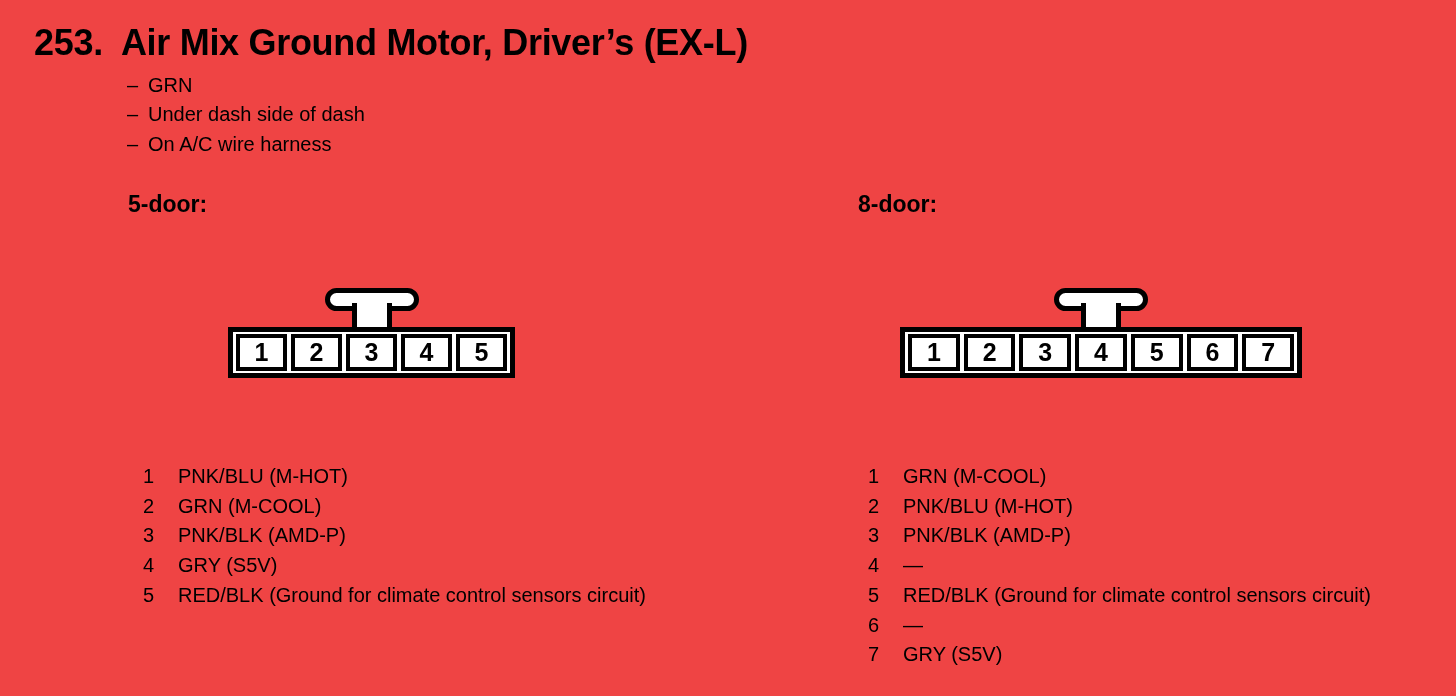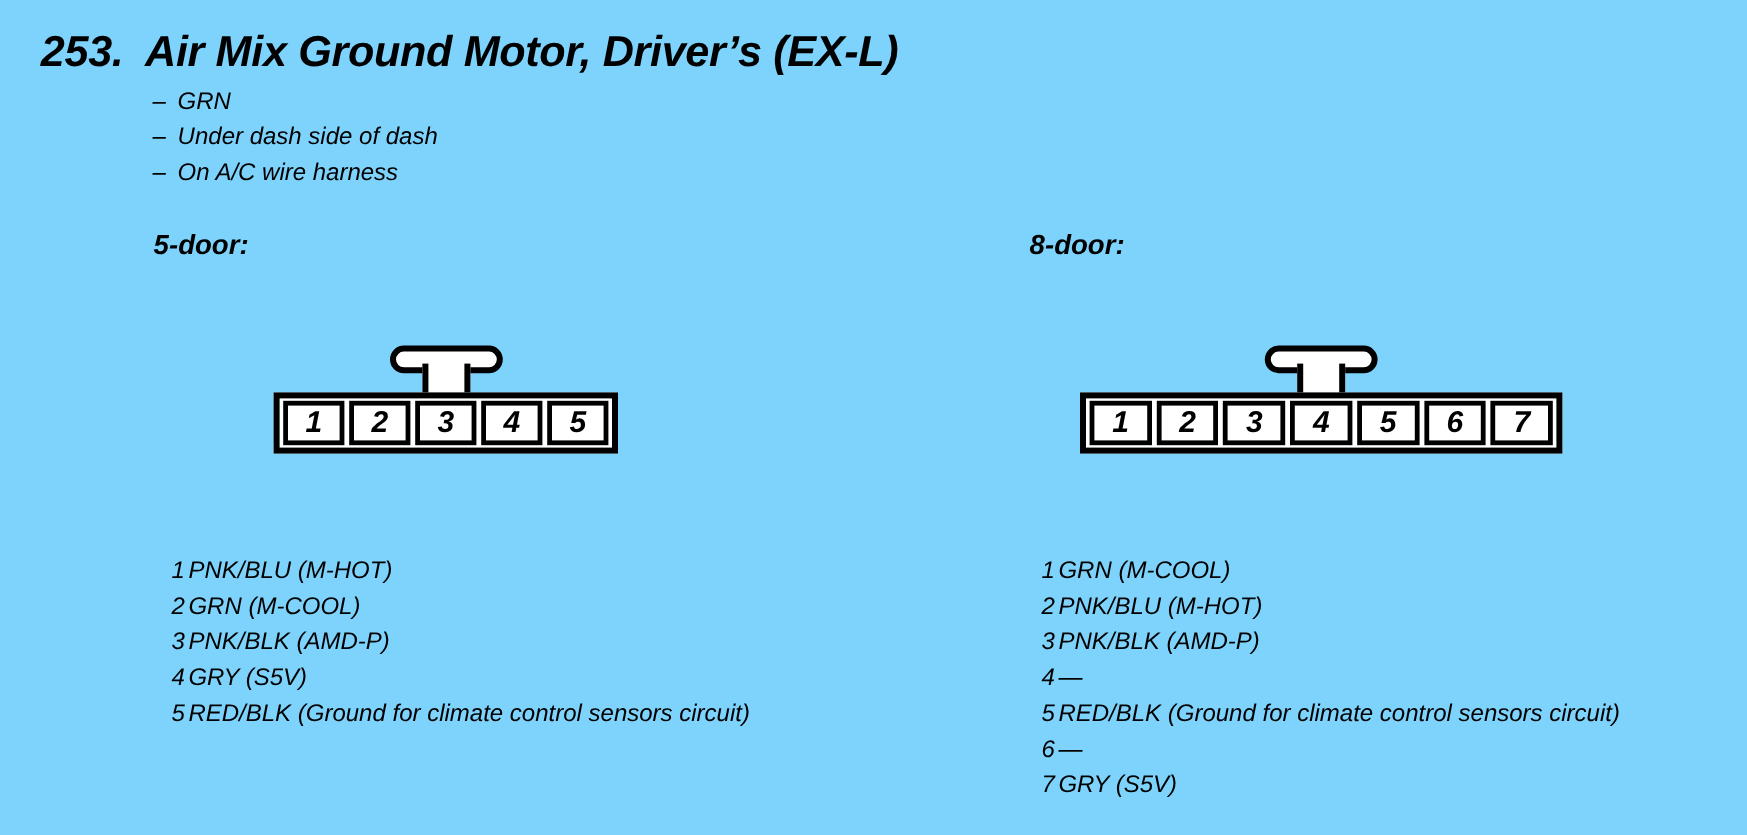--- a/index.html
+++ b/index.html
@@ -1,21 +1,21 @@
 <!DOCTYPE html>
 <html><head>
 <meta charset="utf-8">
 <style>
   html, body { margin: 0; padding: 0; }
   body {
     width: 1456px; height: 696px; background: #ffffff;
     font-family: "Liberation Sans", "DejaVu Sans", sans-serif;
     color: #000000; overflow: hidden; position: relative;
   }
-  .page { position: absolute; inset: 0; background: #7dd3fc; font-style: italic; }
+  .page { position: absolute; inset: 0; background: #ef4444; }
 
   
   .title-row {
     position: absolute; left: 34px; top: 22px;
     display: flex; gap: 18px;
     font-size: 36px; font-weight: bold; letter-spacing: -0.3px;
     white-space: nowrap;
   }
 
   
@@ -69,21 +69,21 @@
   
   .pinlist {
     position: absolute; top: 462px;
     margin: 0; padding: 0; list-style: none;
     font-size: 20px; line-height: 29.7px;
   }
   .pinlist.v0 { left: 143px; }
   .pinlist.v1 { left: 868px; }
   .pinlist li { display: flex; white-space: nowrap; }
   .pin-num { width: 13px; flex: none; }
-  .pin-label { margin-left: 1px; }
+  .pin-label { margin-left: 22px; }
 </style>
 </head>
 <body>
 
 <div class="page">
 
   <div class="title-row">
     <span>253.</span>
     <span>Air Mix Ground Motor, Driver’s (EX-L)</span>
   </div>

